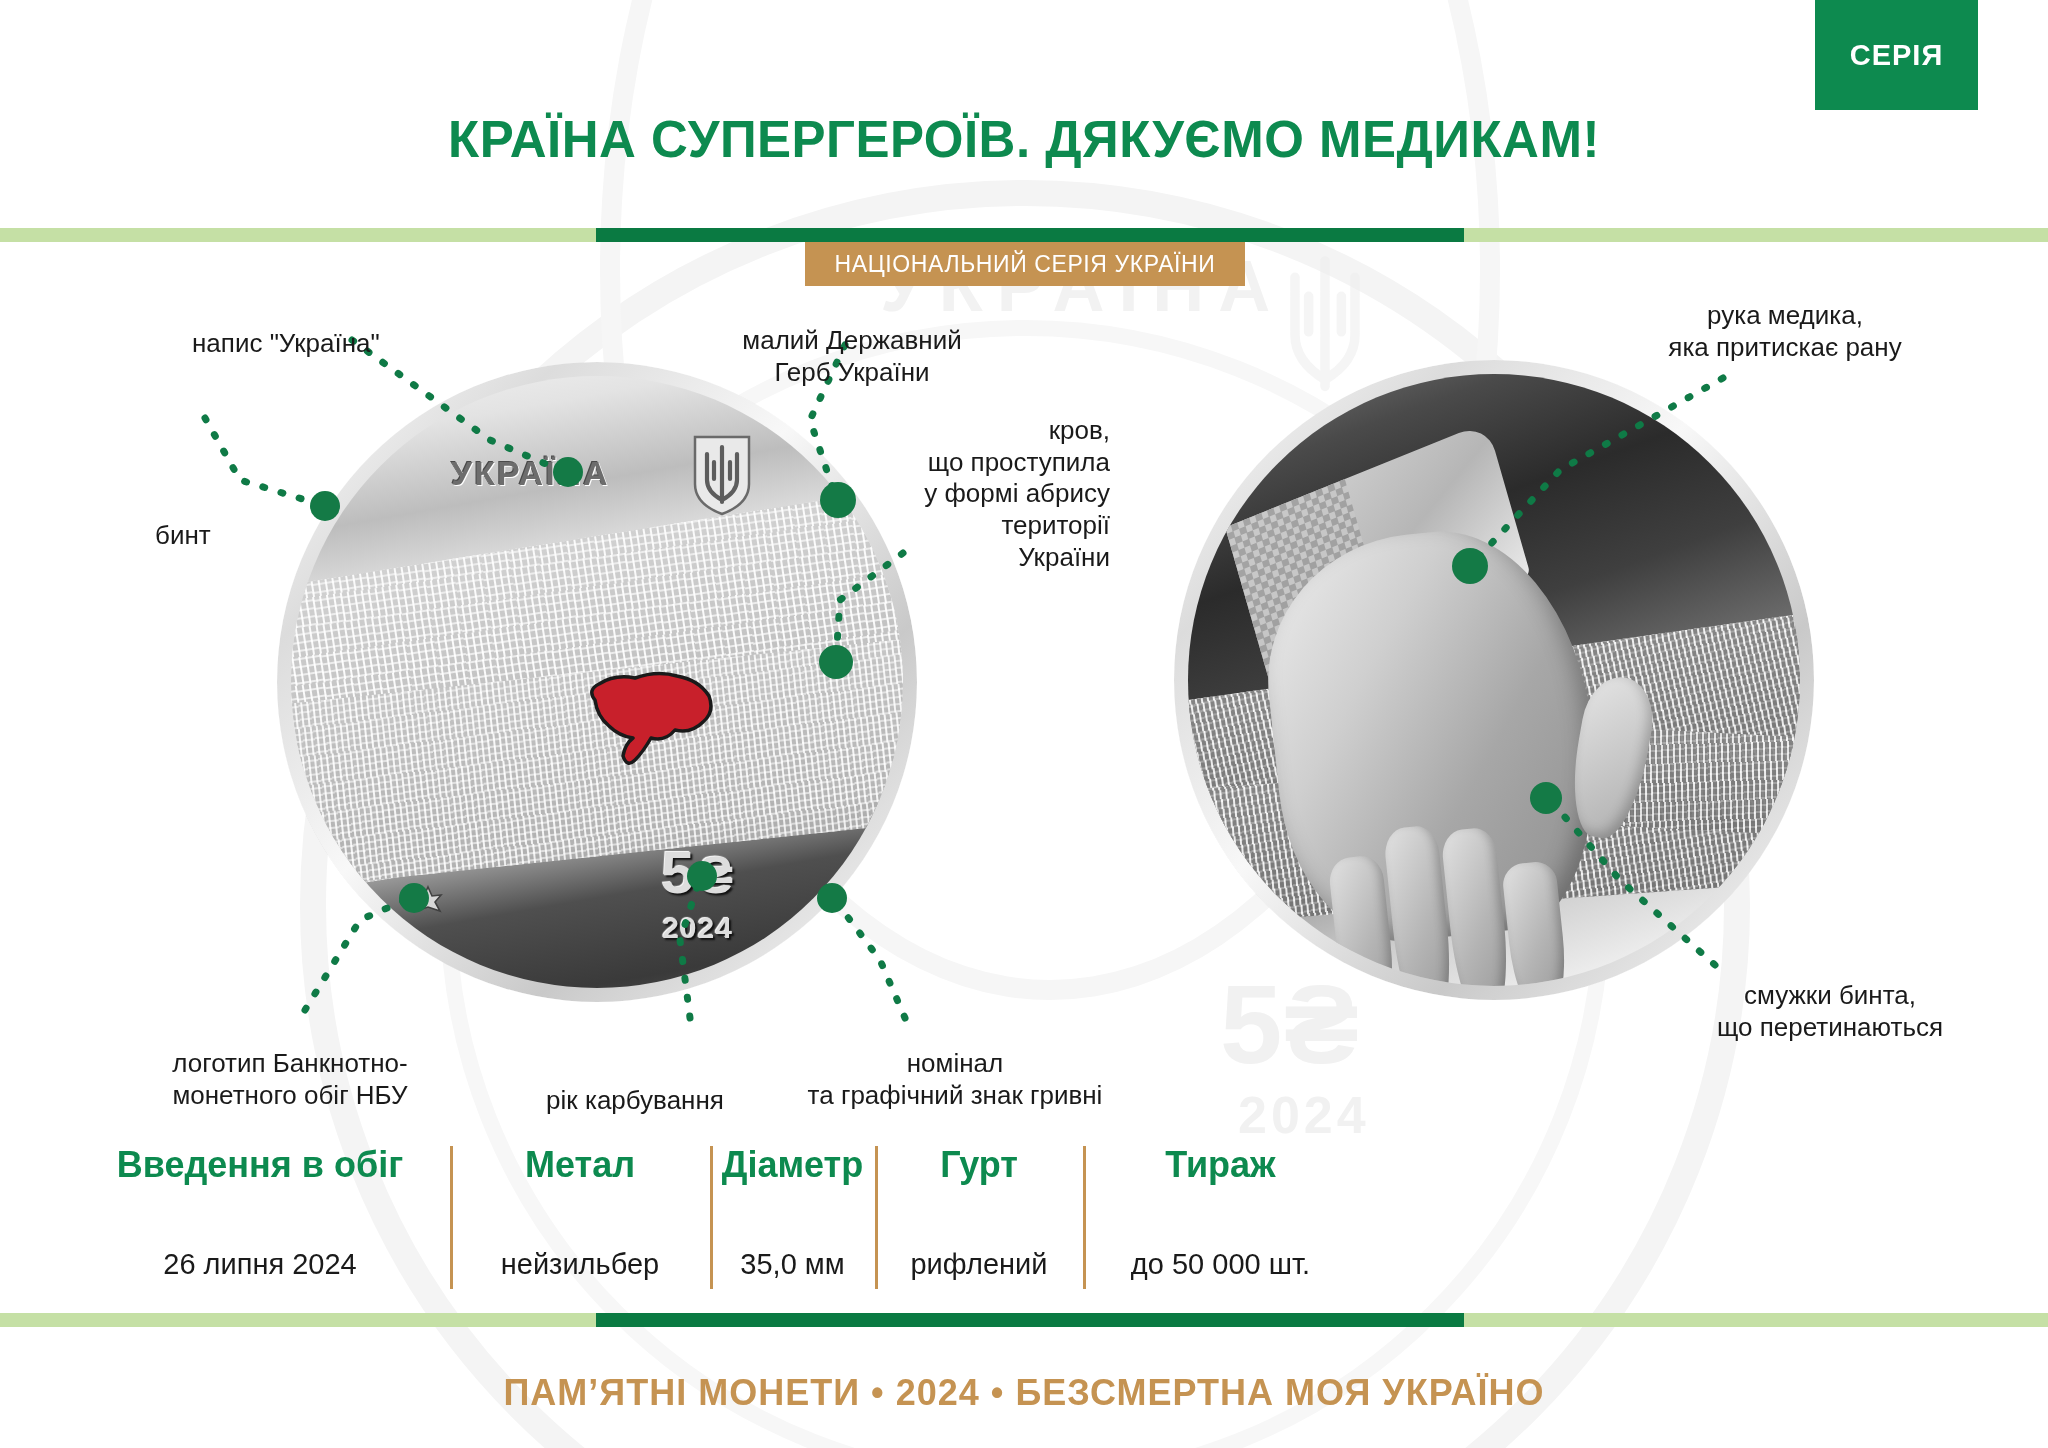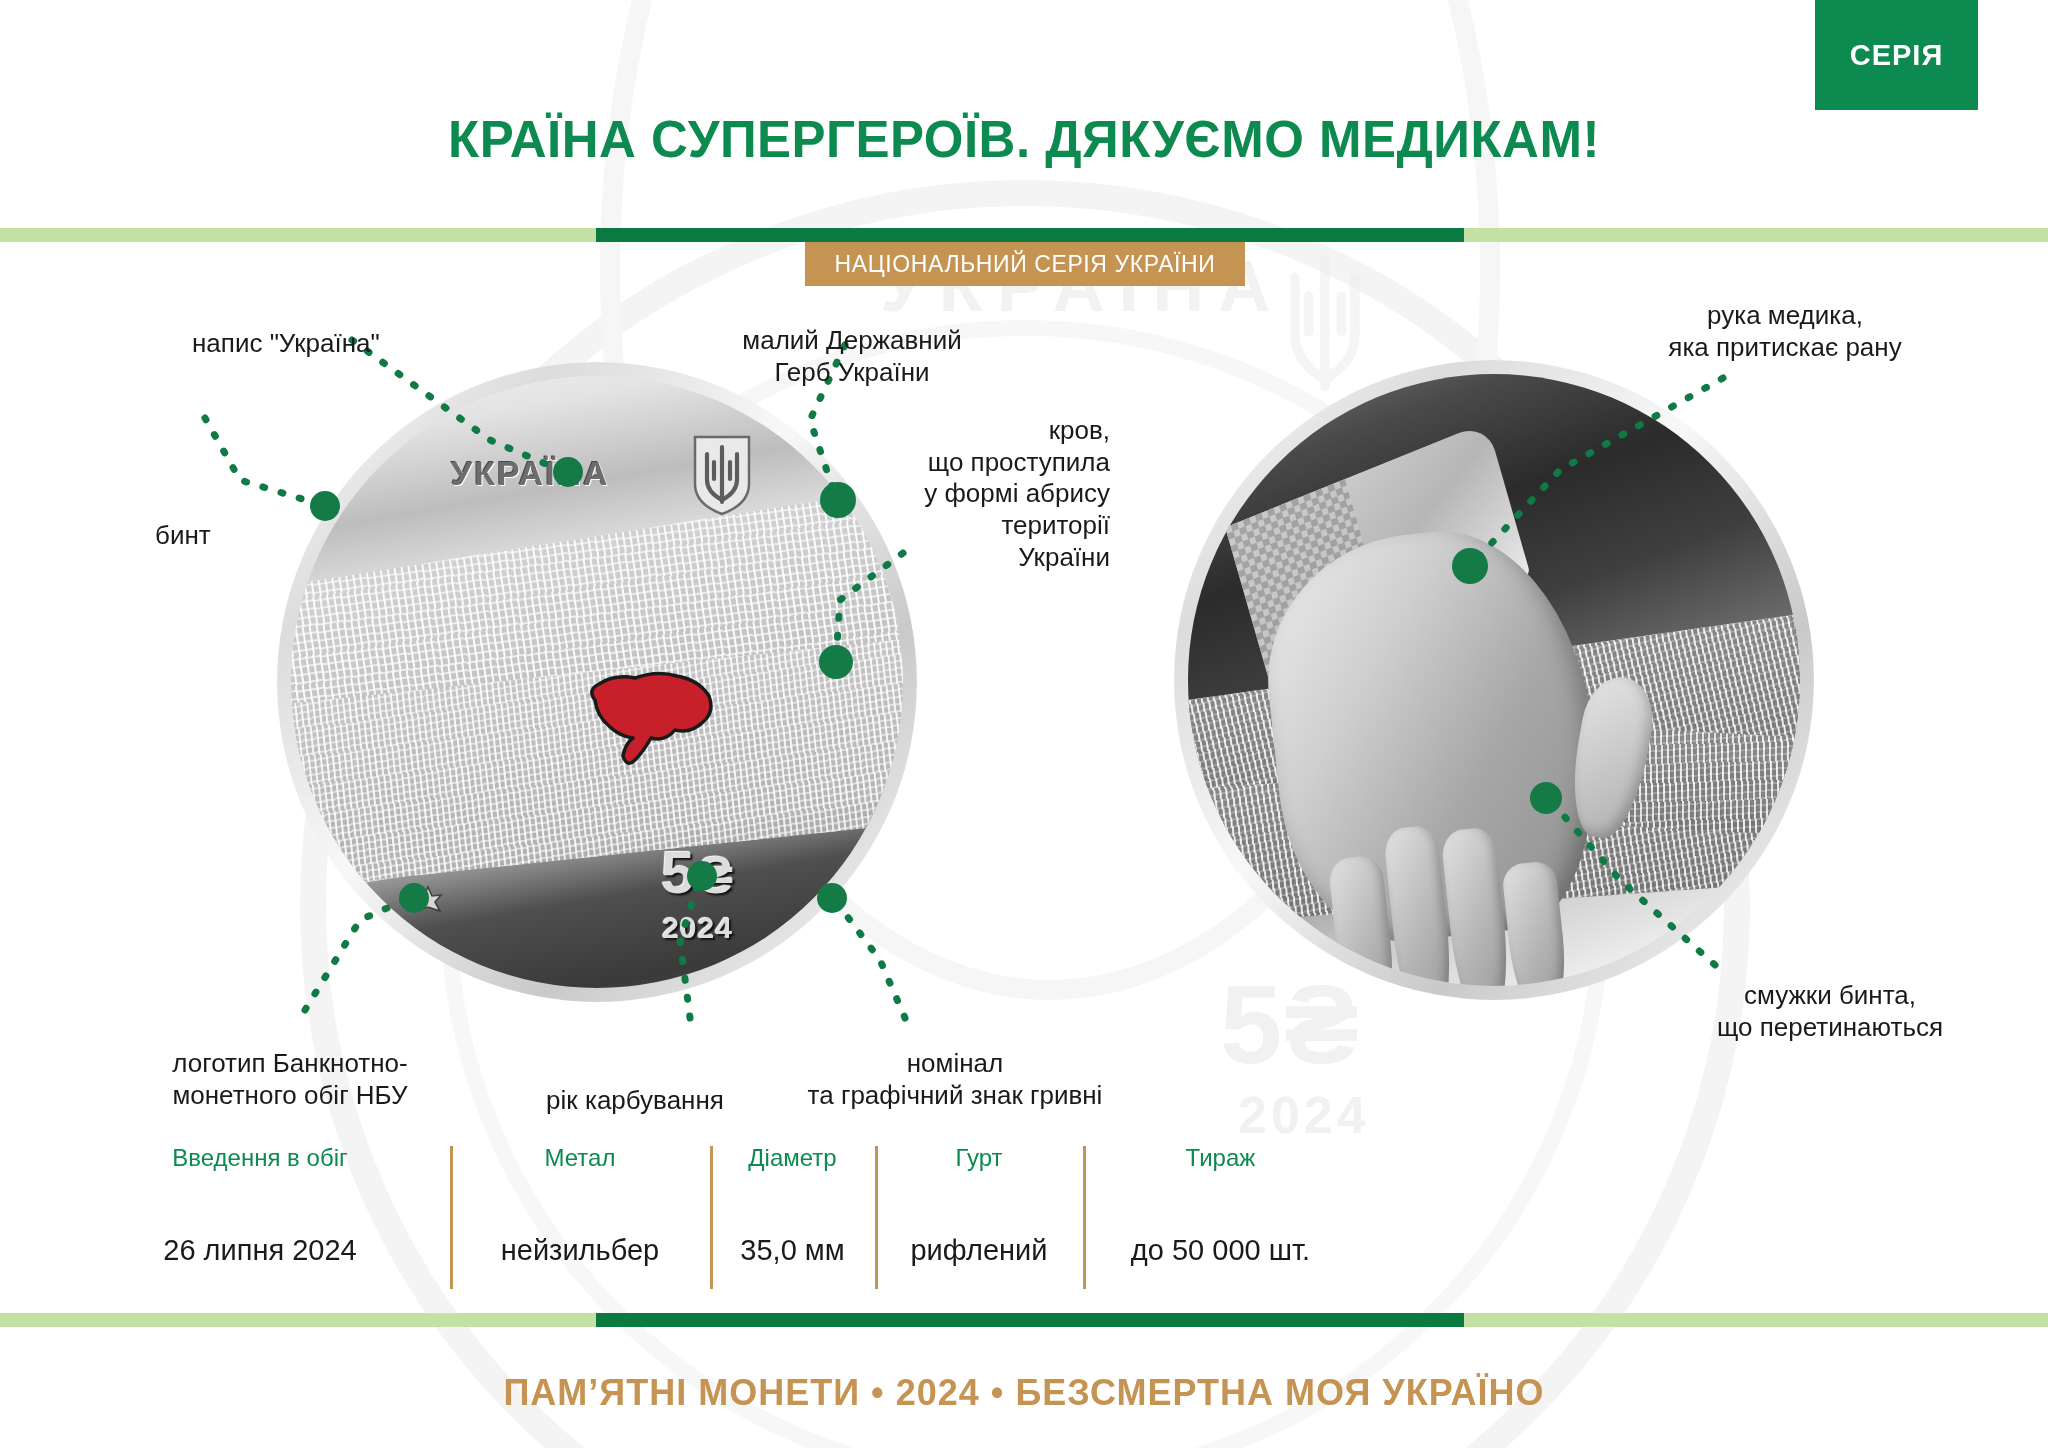--- a/index.html
+++ b/index.html
@@ -303,22 +303,22 @@
   }
   .spec-col + .spec-col::before {
     content: "";
     position: absolute;
     left: 0; top: 6px; bottom: 6px;
     width: 3px;
     background: #c59352;
   }
   .spec-head {
     color: #0d8a4f;
-    font-size: 24px;
-    font-weight: 400;
+    font-size: 36px;
+    font-weight: 700;
     margin-top: 4px;
     white-space: nowrap;
   }
   .spec-val {
     color: #1a1a1a;
     font-size: 29px;
     margin-top: 62px;
     white-space: nowrap;
   }
 

